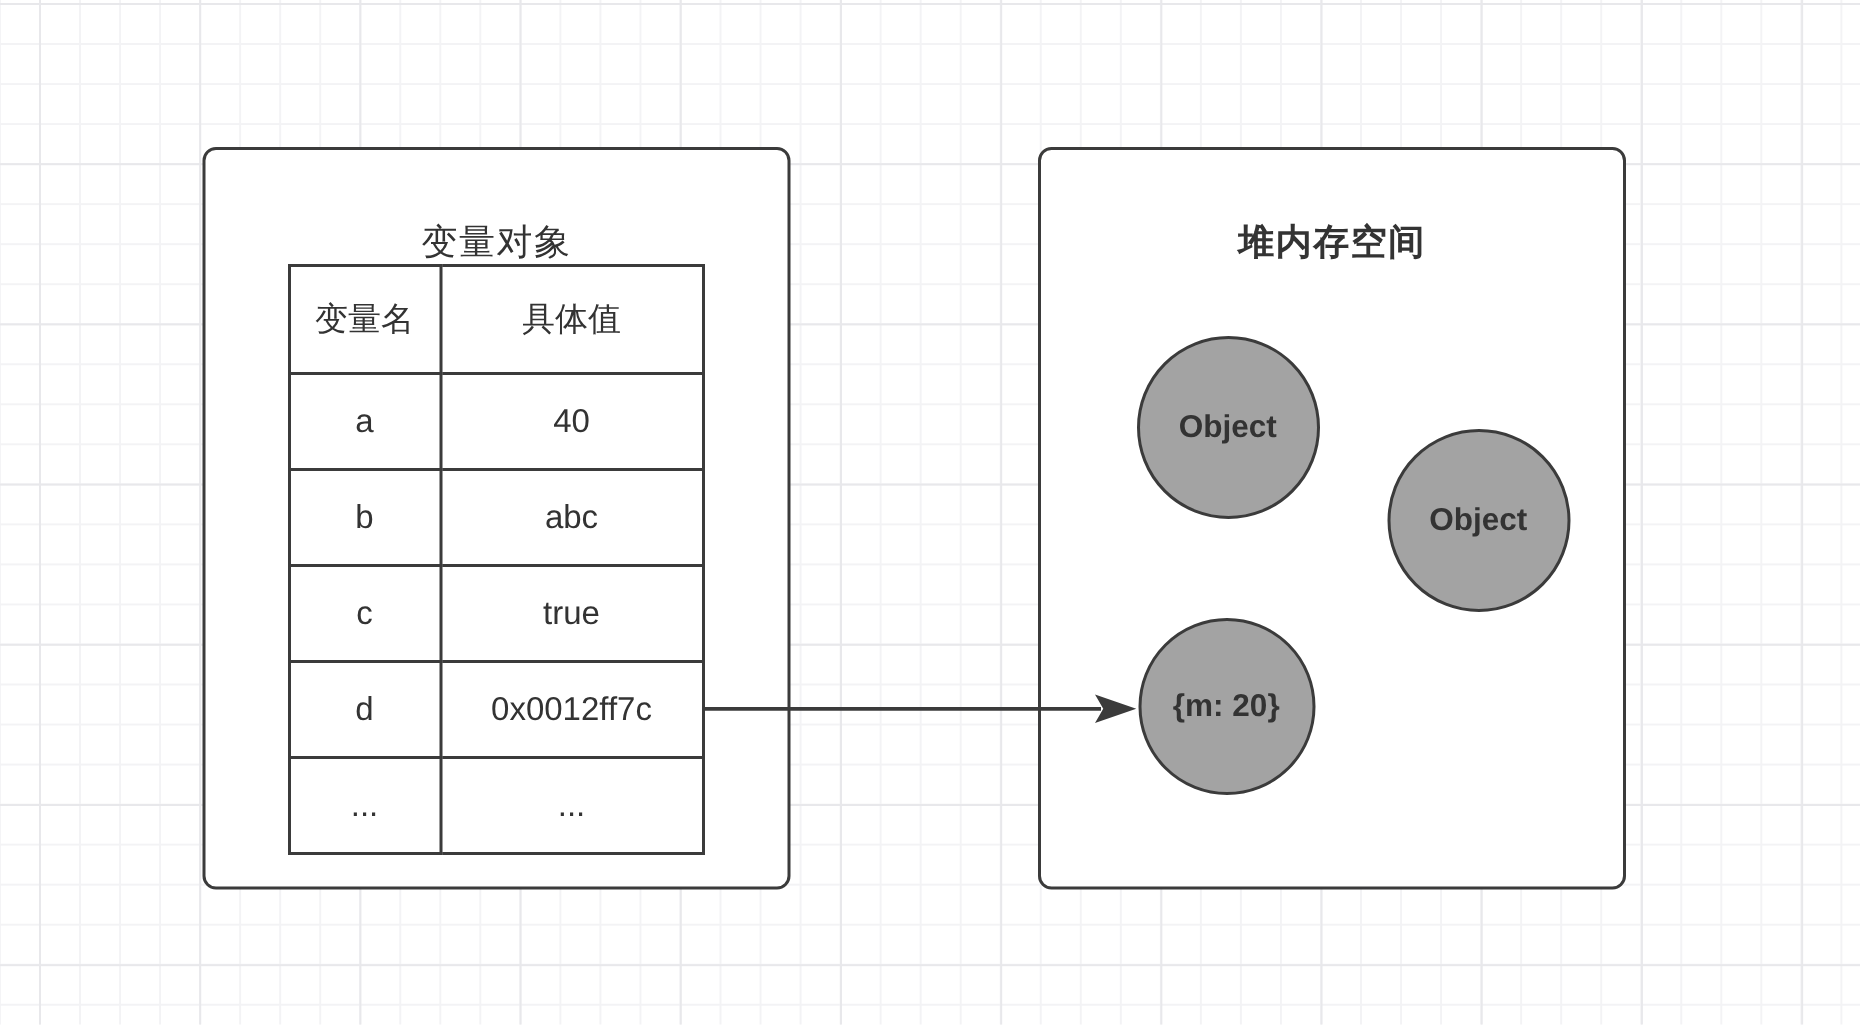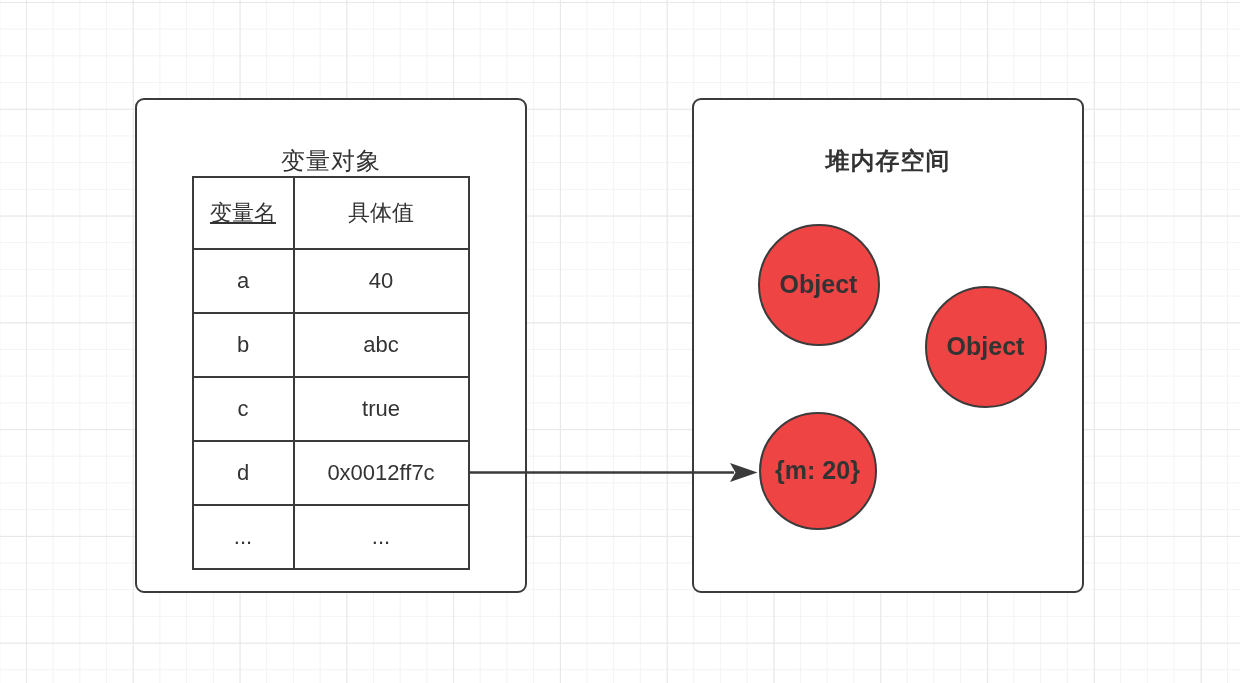--- a/index.html
+++ b/index.html
@@ -54,31 +54,31 @@
   .var-table th, .var-table td {
     border: 2.5px solid #3b3b3b;
     background: #ffffff;
     text-align: center;
     vertical-align: middle;
     font-size: 22px;
     font-weight: normal;
     color: #333333;
     overflow: hidden;
   }
-  .col-name { width: 101px; text-decoration: underline; }
+  .col-name { width: 101px; }
 
   .circle {
     position: absolute;
-    background: #ef4444;
+    background: #a3a3a3;
     border: 2.5px solid #3b3b3b;
     border-radius: 50%;
     display: flex;
     align-items: center;
     justify-content: center;
-    font-size: 25px;
+    font-size: 21px;
     color: #333333;
   }
   #heap-circle-1 { left: 63.5px;  top: 123.5px; width: 122px; height: 122px; }
   #heap-circle-2 { left: 230.5px; top: 185.5px; width: 122px; height: 122px; }
   #heap-circle-3 { left: 64.5px;  top: 311.5px; width: 118px; height: 118px; }
 
   #arrow-layer {
     position: absolute;
     left: 0; top: 0;
     width: 1240px; height: 683px;

